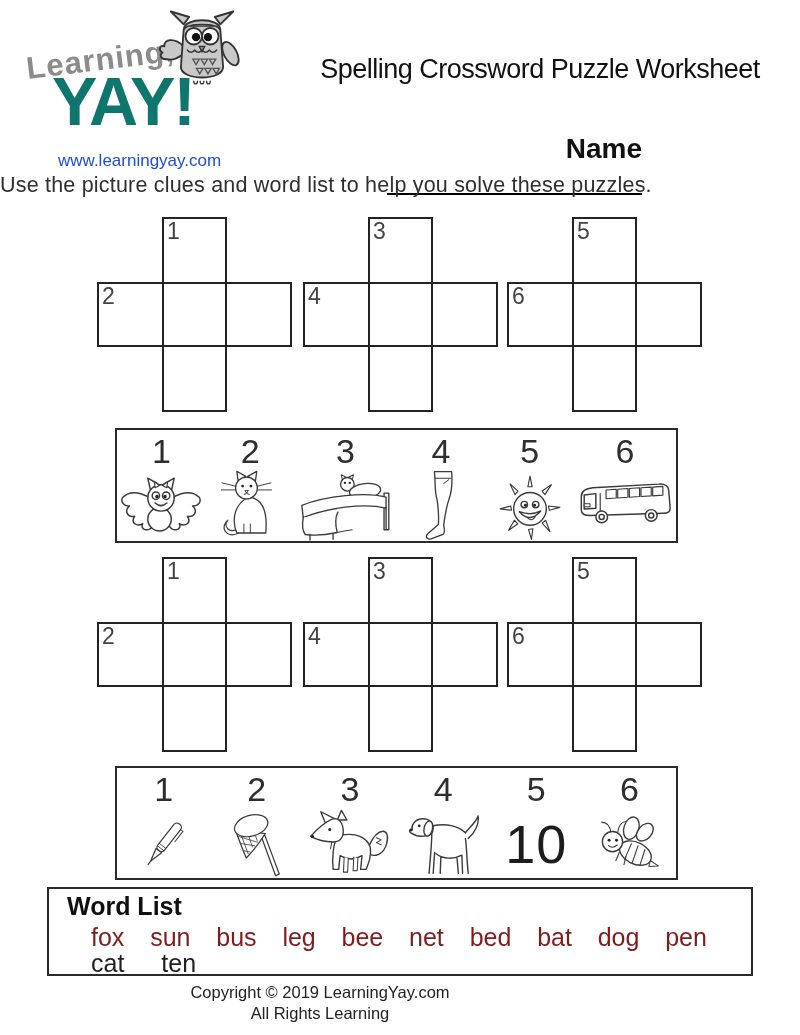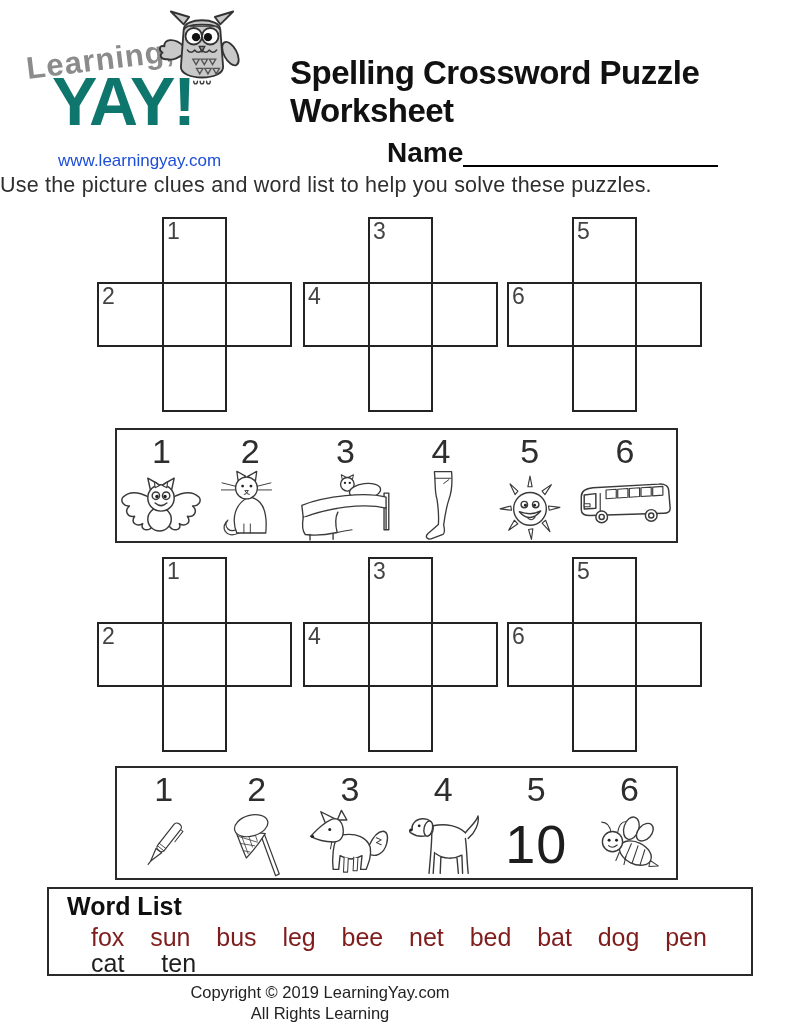--- a/index.html
+++ b/index.html
@@ -6,23 +6,23 @@
   .page{position:relative;width:800px;height:1035px;background:#fff;overflow:hidden;
         font-family:"Liberation Sans","DejaVu Sans",sans-serif;color:#1c1c1c;}
   
   .logo-learning{position:absolute;left:26px;top:42px;font-size:31px;font-weight:700;
         color:#8b8b8b;transform:rotate(-7deg);letter-spacing:1px;}
   .logo-yay{position:absolute;left:52px;top:62px;font-size:68px;font-weight:700;
         color:#0f766e;letter-spacing:-2px;}
   .logo-owl{position:absolute;left:156px;top:6px;}
   .logo-url{position:absolute;left:58px;top:151px;font-size:17px;color:#1d4ed8;}
   
-  .title{position:absolute;left:290px;top:54px;width:500px;
-        font-size:33px;font-weight:700;letter-spacing:-0.5px;color:#111;}
-  .name-row{position:absolute;left:387px;top:135px;display:flex;align-items:flex-end;}
+  .title{position:absolute;left:290px;top:54px;width:500px;text-align:center;
+        font-size:27px;font-weight:400;letter-spacing:-0.5px;color:#111;}
+  .name-row{position:absolute;left:387px;top:135px;display:flex;align-items:flex-end;flex-direction:column;}
   .name-label{font-size:28px;font-weight:600;color:#111;line-height:1;}
   .name-line{width:255px;height:30px;border-bottom:2.5px solid #000;}
   .instruction{position:absolute;left:0;top:173px;width:800px;text-align:left;
         font-size:21.5px;color:#2f2f2f;letter-spacing:0.2px;}
   
   .cross{position:absolute;width:195px;height:195px;}
   .vbar,.hbar{position:absolute;box-sizing:border-box;border:2px solid #232323;background:transparent;}
   .vbar{left:65px;top:0;width:65px;height:195px;}
   .hbar{left:0;top:65px;width:195px;height:65px;}
   .gnum{position:absolute;font-size:23px;color:#434343;line-height:1;}

